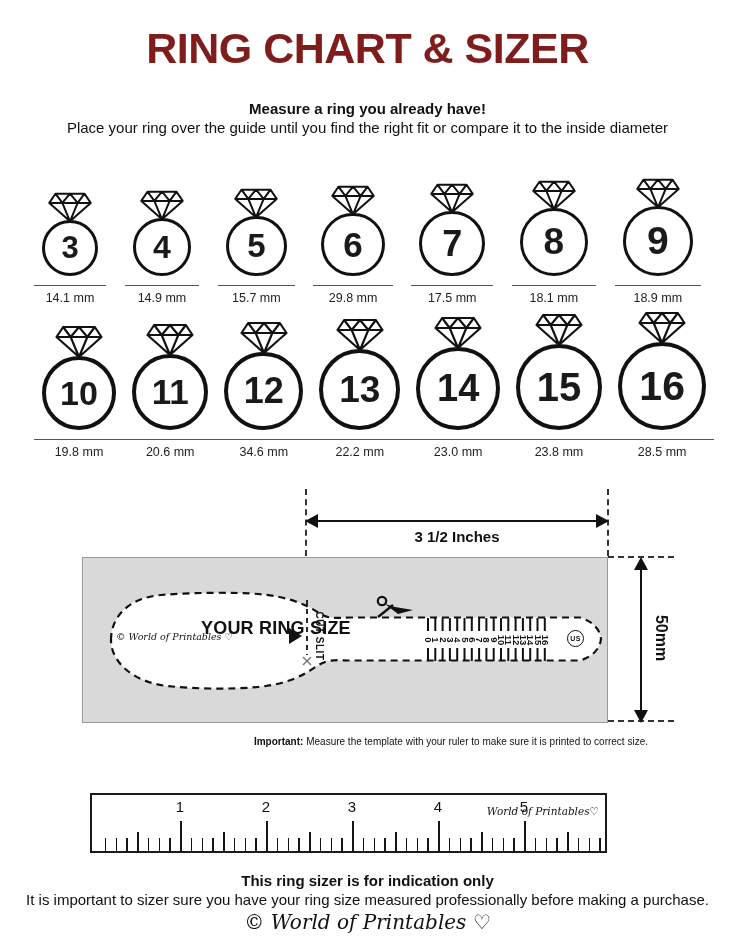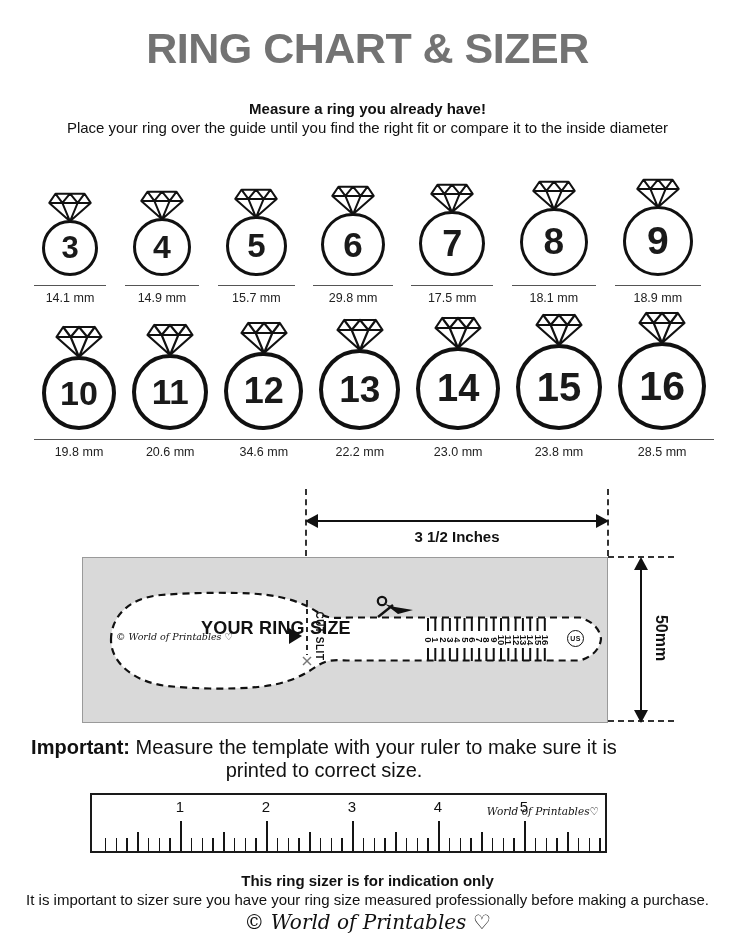--- a/index.html
+++ b/index.html
@@ -1,21 +1,21 @@
 <!DOCTYPE html>
 <html><head>
 <meta charset="utf-8">
 <style>
   html,body{margin:0;padding:0}
   body{width:735px;height:951px;position:relative;background:#fff;
        font-family:"Liberation Sans",sans-serif;color:#111;overflow:hidden}
   .abs{position:absolute}
   
   .title{top:24px;left:0;width:735px;text-align:center;font-size:43px;font-weight:bold;
-         letter-spacing:-.5px;color:#737373}
+         letter-spacing:-.5px;color:#7f1d1d}
   .sub-bold{top:100px;left:0;width:735px;text-align:center;font-size:15px;font-weight:bold}
   .sub{top:119px;left:0;width:735px;text-align:center;font-size:15px}
   
   .ring-row{position:absolute;left:34px;width:667px;display:flex;
             justify-content:space-between;align-items:flex-end}
   #ring-row-0{top:177px}
   #ring-row-1{top:310px}
   .ring-item{display:flex;flex-direction:column;align-items:center}
   .diamond{display:block;margin-bottom:-4px}
   .ring-circle{border-radius:50%;display:flex;align-items:center;justify-content:center;
@@ -59,21 +59,21 @@
   #varrow-line{left:640px;top:563px;width:2px;height:152px;background:#111}
   .arrow-up{width:0;height:0;border-left:7px solid transparent;border-right:7px solid transparent;
             border-bottom:13px solid #111}
   .arrow-down{width:0;height:0;border-left:7px solid transparent;border-right:7px solid transparent;
               border-top:13px solid #111}
   #varrow-t{left:634px;top:557px}
   #varrow-b{left:634px;top:710px}
   #mm50-label{left:661px;top:638px;transform:translate(-50%,-50%) rotate(90deg);
               font-size:16px;font-weight:bold}
   
-  #important{top:736px;left:0;width:648px;text-align:center;font-size:20px}
+  #important{top:736px;left:0;width:648px;text-align:right;font-size:10px}
   #important .lbl{font-weight:bold}
   
   #ruler{left:90px;top:793px;width:517px;height:60px;border:2px solid #1a1a1a;
          box-sizing:border-box;background:#fff}
   .ruler-tick{position:absolute;bottom:0;width:1.6px;background:#151515}
   .ruler-num{position:absolute;top:3px;transform:translateX(-50%);font-size:15px;color:#111}
   .ruler-brand{position:absolute;right:6px;top:10px;font-family:"DejaVu Serif",serif;
                font-style:italic;font-size:10.5px;white-space:nowrap}
   
   #footer-bold{top:872px;left:0;width:735px;text-align:center;font-size:15px;font-weight:bold}

